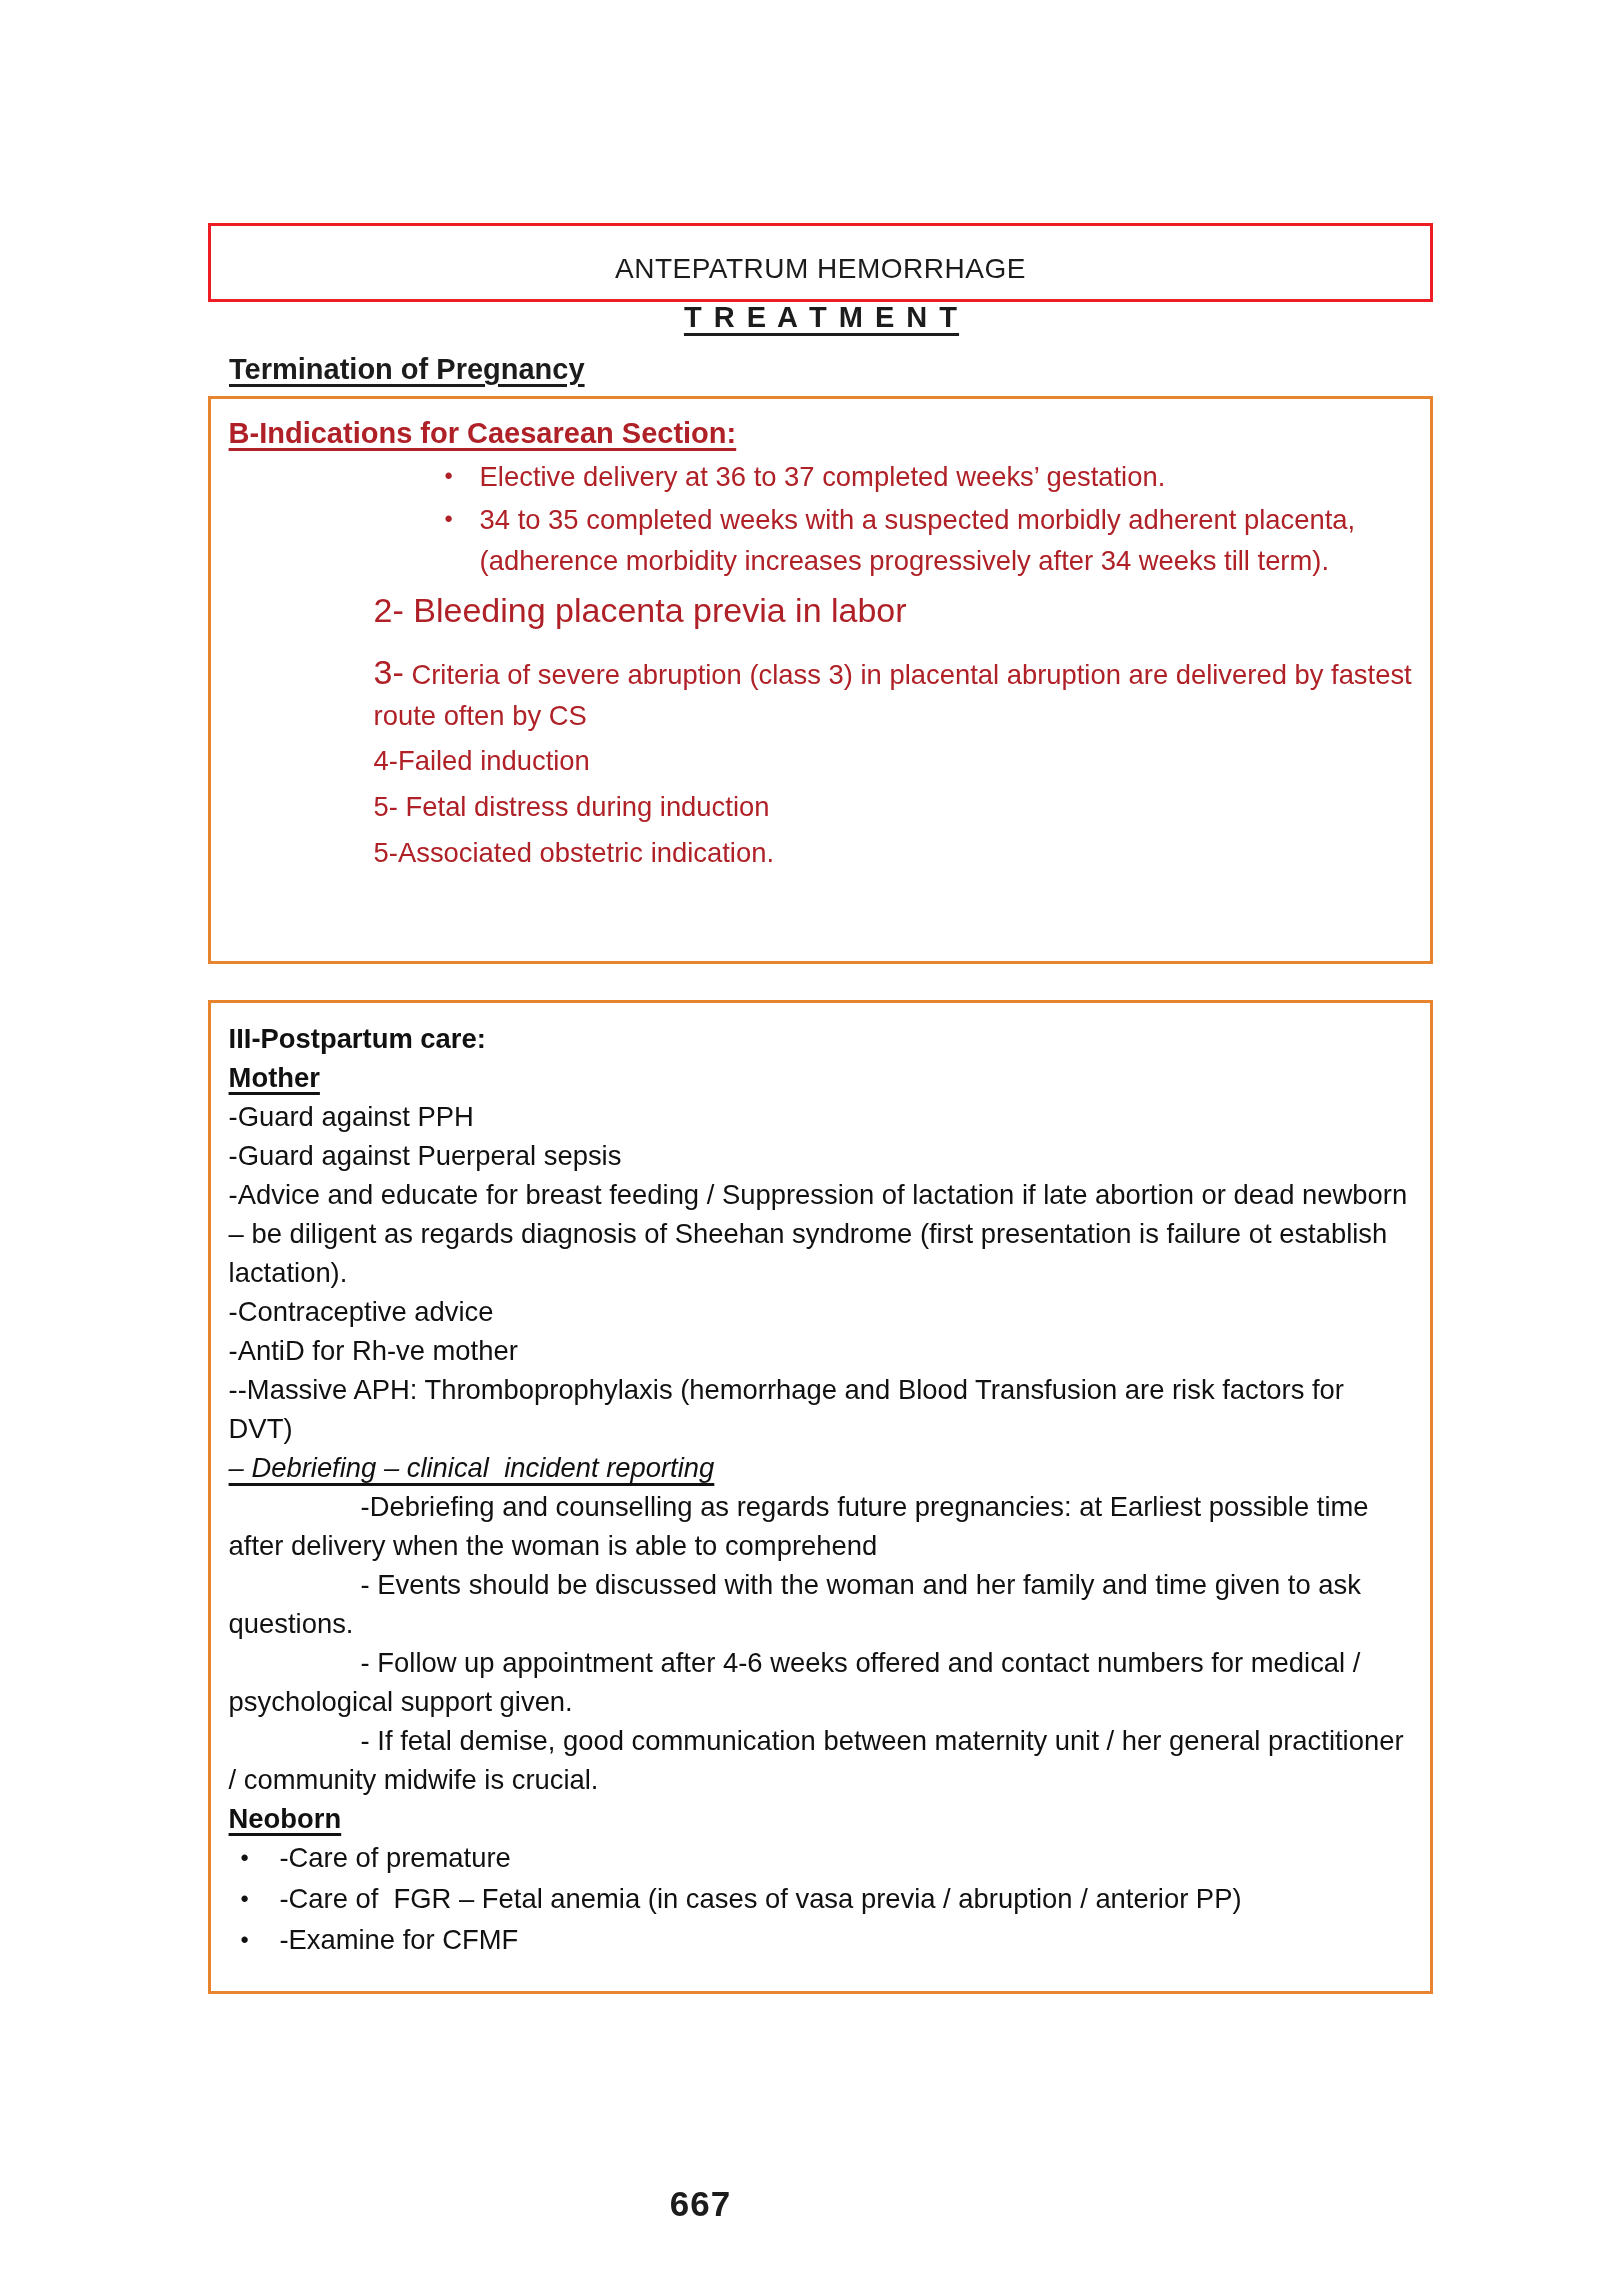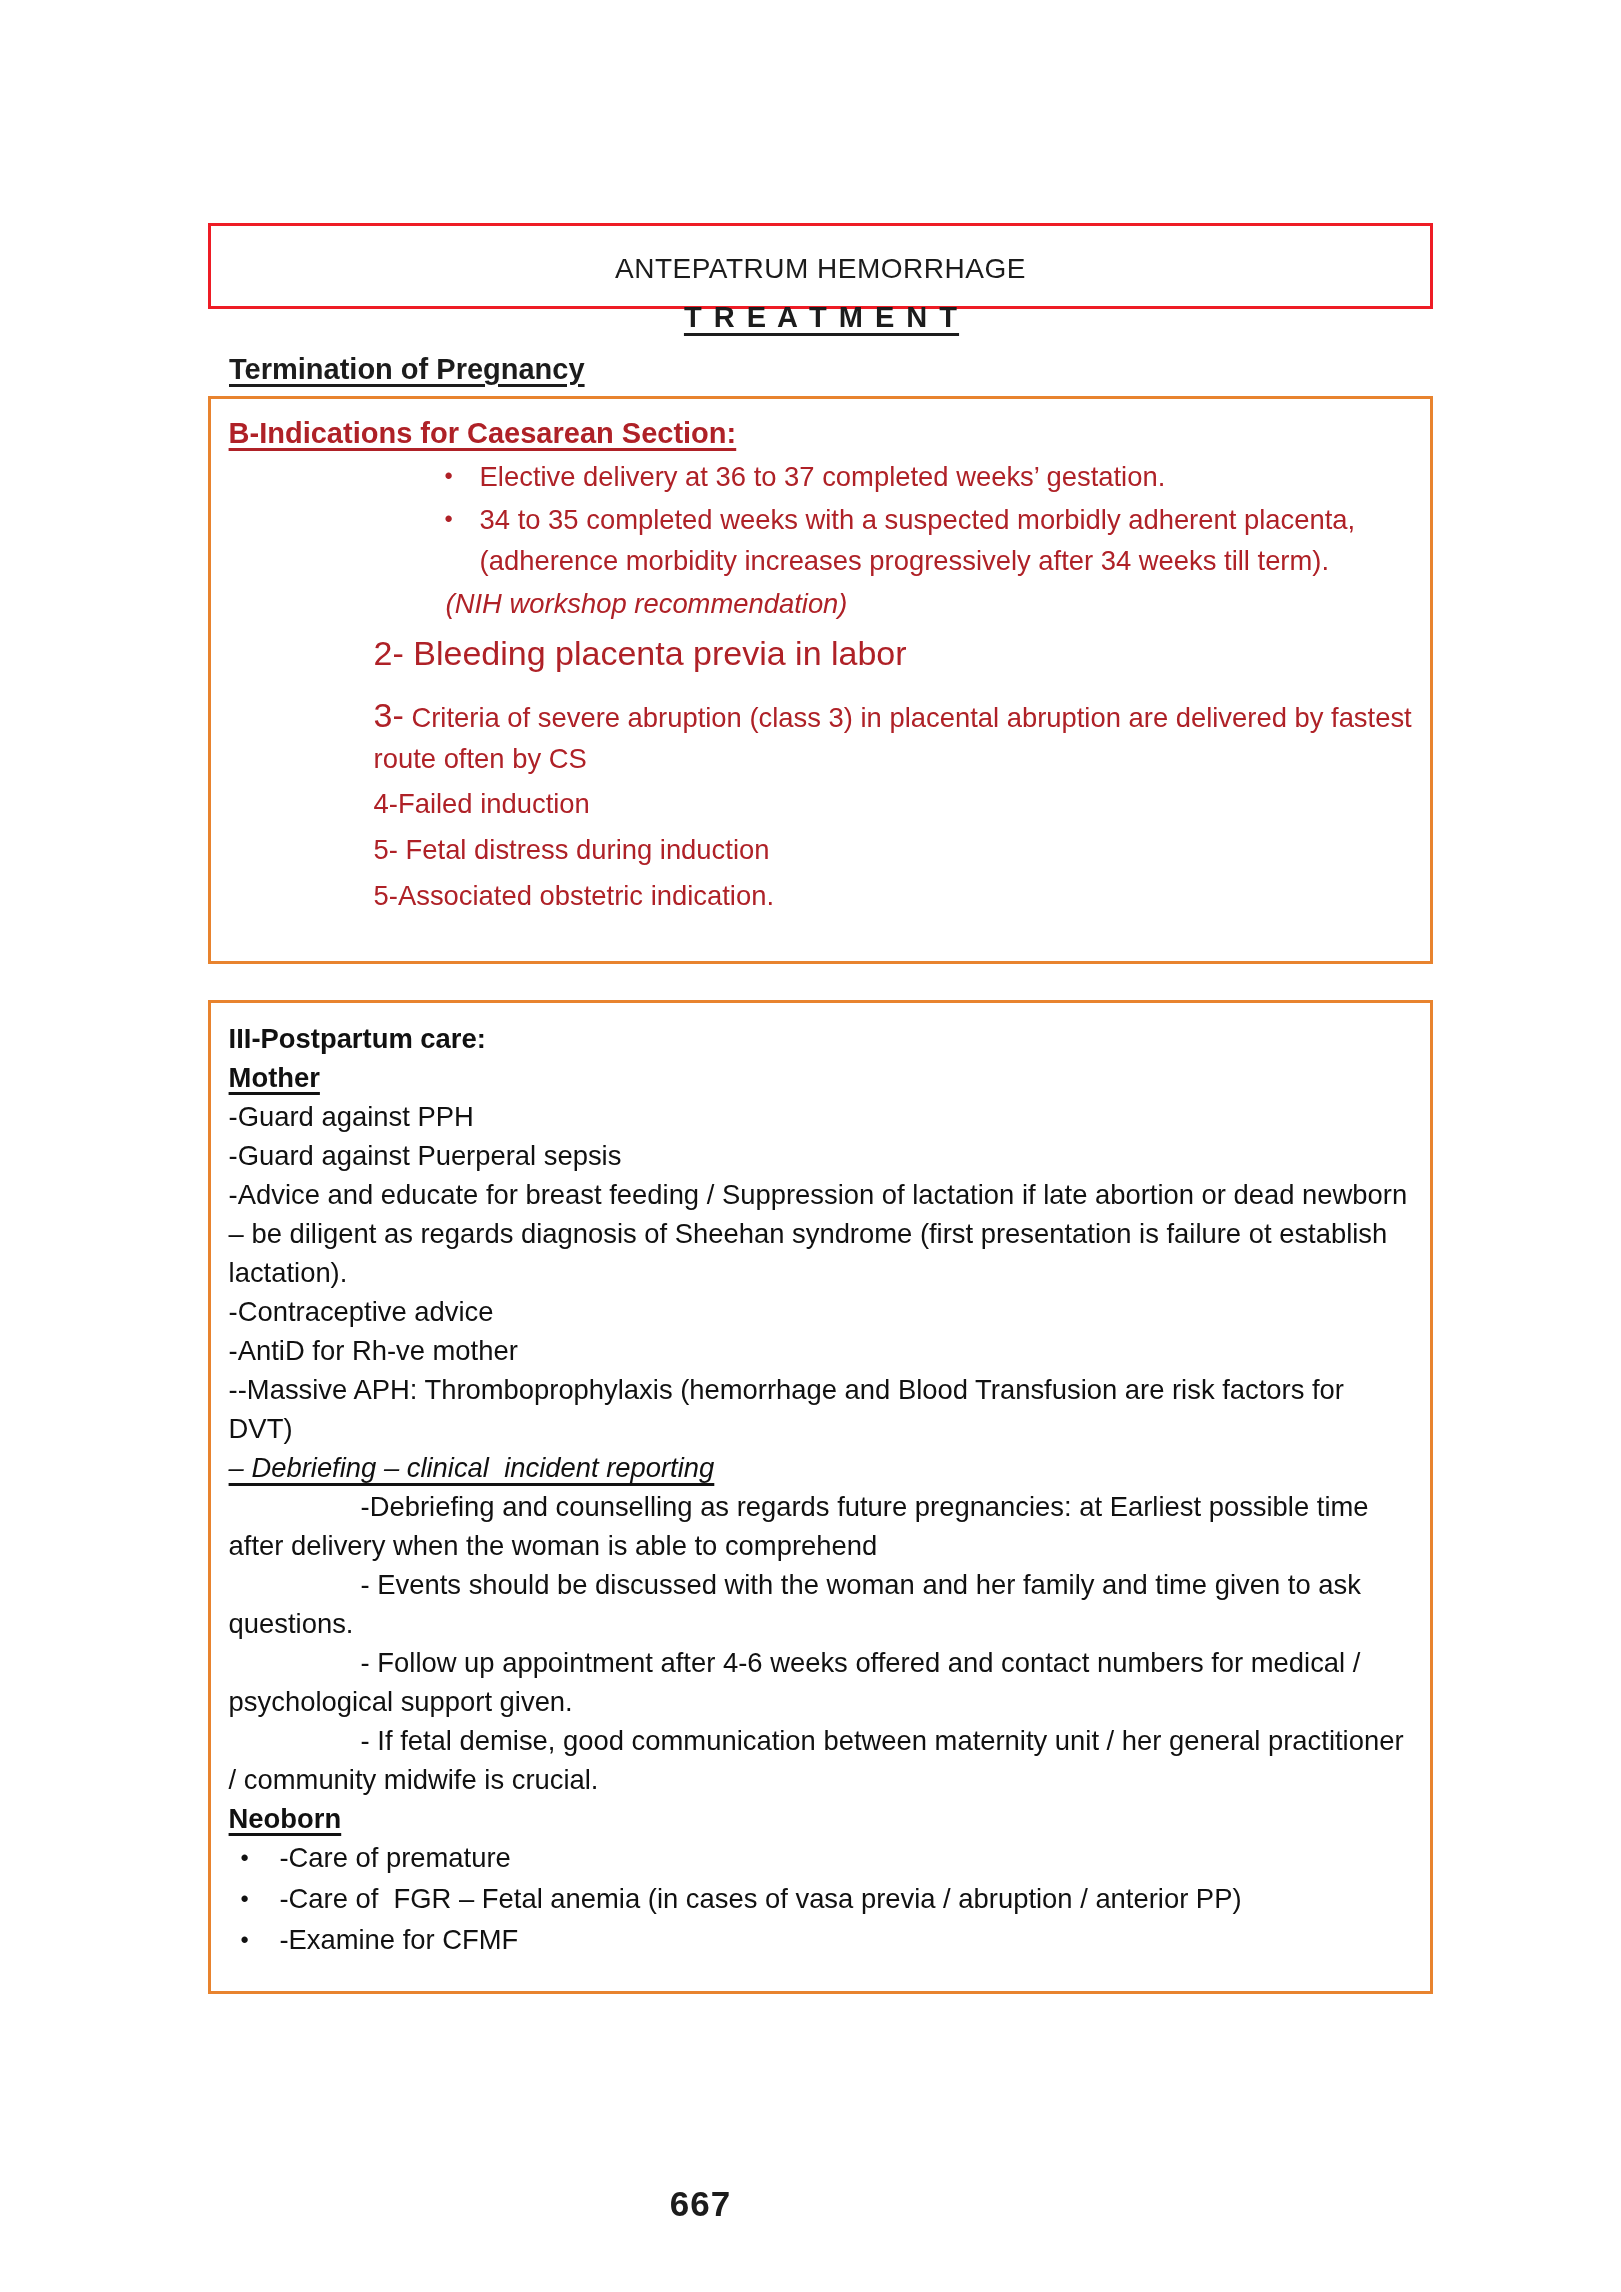--- a/index.html
+++ b/index.html
@@ -11,21 +11,21 @@
     color:#1c1c1c;
     overflow:hidden;
   }
   .t{white-space:pre-wrap;}
 
   
   .title-box{
     position:absolute;left:208px;top:223px;width:1219px;height:59px;
     border:3.9px solid #ee1c25;
     display:flex;align-items:flex-end;justify-content:center;
-    padding-bottom:21px;box-sizing:content-box;
+    padding-bottom:14px;box-sizing:content-box;
   }
   .title-box .t{font-size:28px;letter-spacing:0.5px;color:#1c1c1c;}
 
   .treatment{
     position:absolute;left:208px;top:301px;width:1227px;
     text-align:center;
   }
   .treatment .t{
     font-size:29px;font-weight:bold;letter-spacing:2px;
     text-decoration:underline;text-underline-offset:5.9px;text-decoration-thickness:2.9px;
@@ -119,23 +119,20 @@
 
     <div class="bullet-row">
       <span class="bullet-glyph">•</span>
       <span class="t">Elective delivery at 36 to 37 completed weeks’ gestation.</span>
     </div>
     <div class="bullet-row">
       <span class="bullet-glyph">•</span>
       <span class="t">34 to 35 completed weeks with a suspected morbidly adherent placenta, (adherence morbidity increases progressively after 34 weeks till term).</span>
     </div>
 
-    <div class="nih-note">
-      <span class="t">(NIH workshop recommendation)</span>
-    </div>
 
     <div class="cs-item2">
       <span class="t">2- Bleeding placenta previa in labor</span>
     </div>
 
     <div class="cs-item3">
       <span class="t big-num">3-</span><span class="t"> Criteria of severe abruption (class 3) in placental abruption are delivered by fastest route often by CS</span>
     </div>
 
     <div class="cs-item4">

